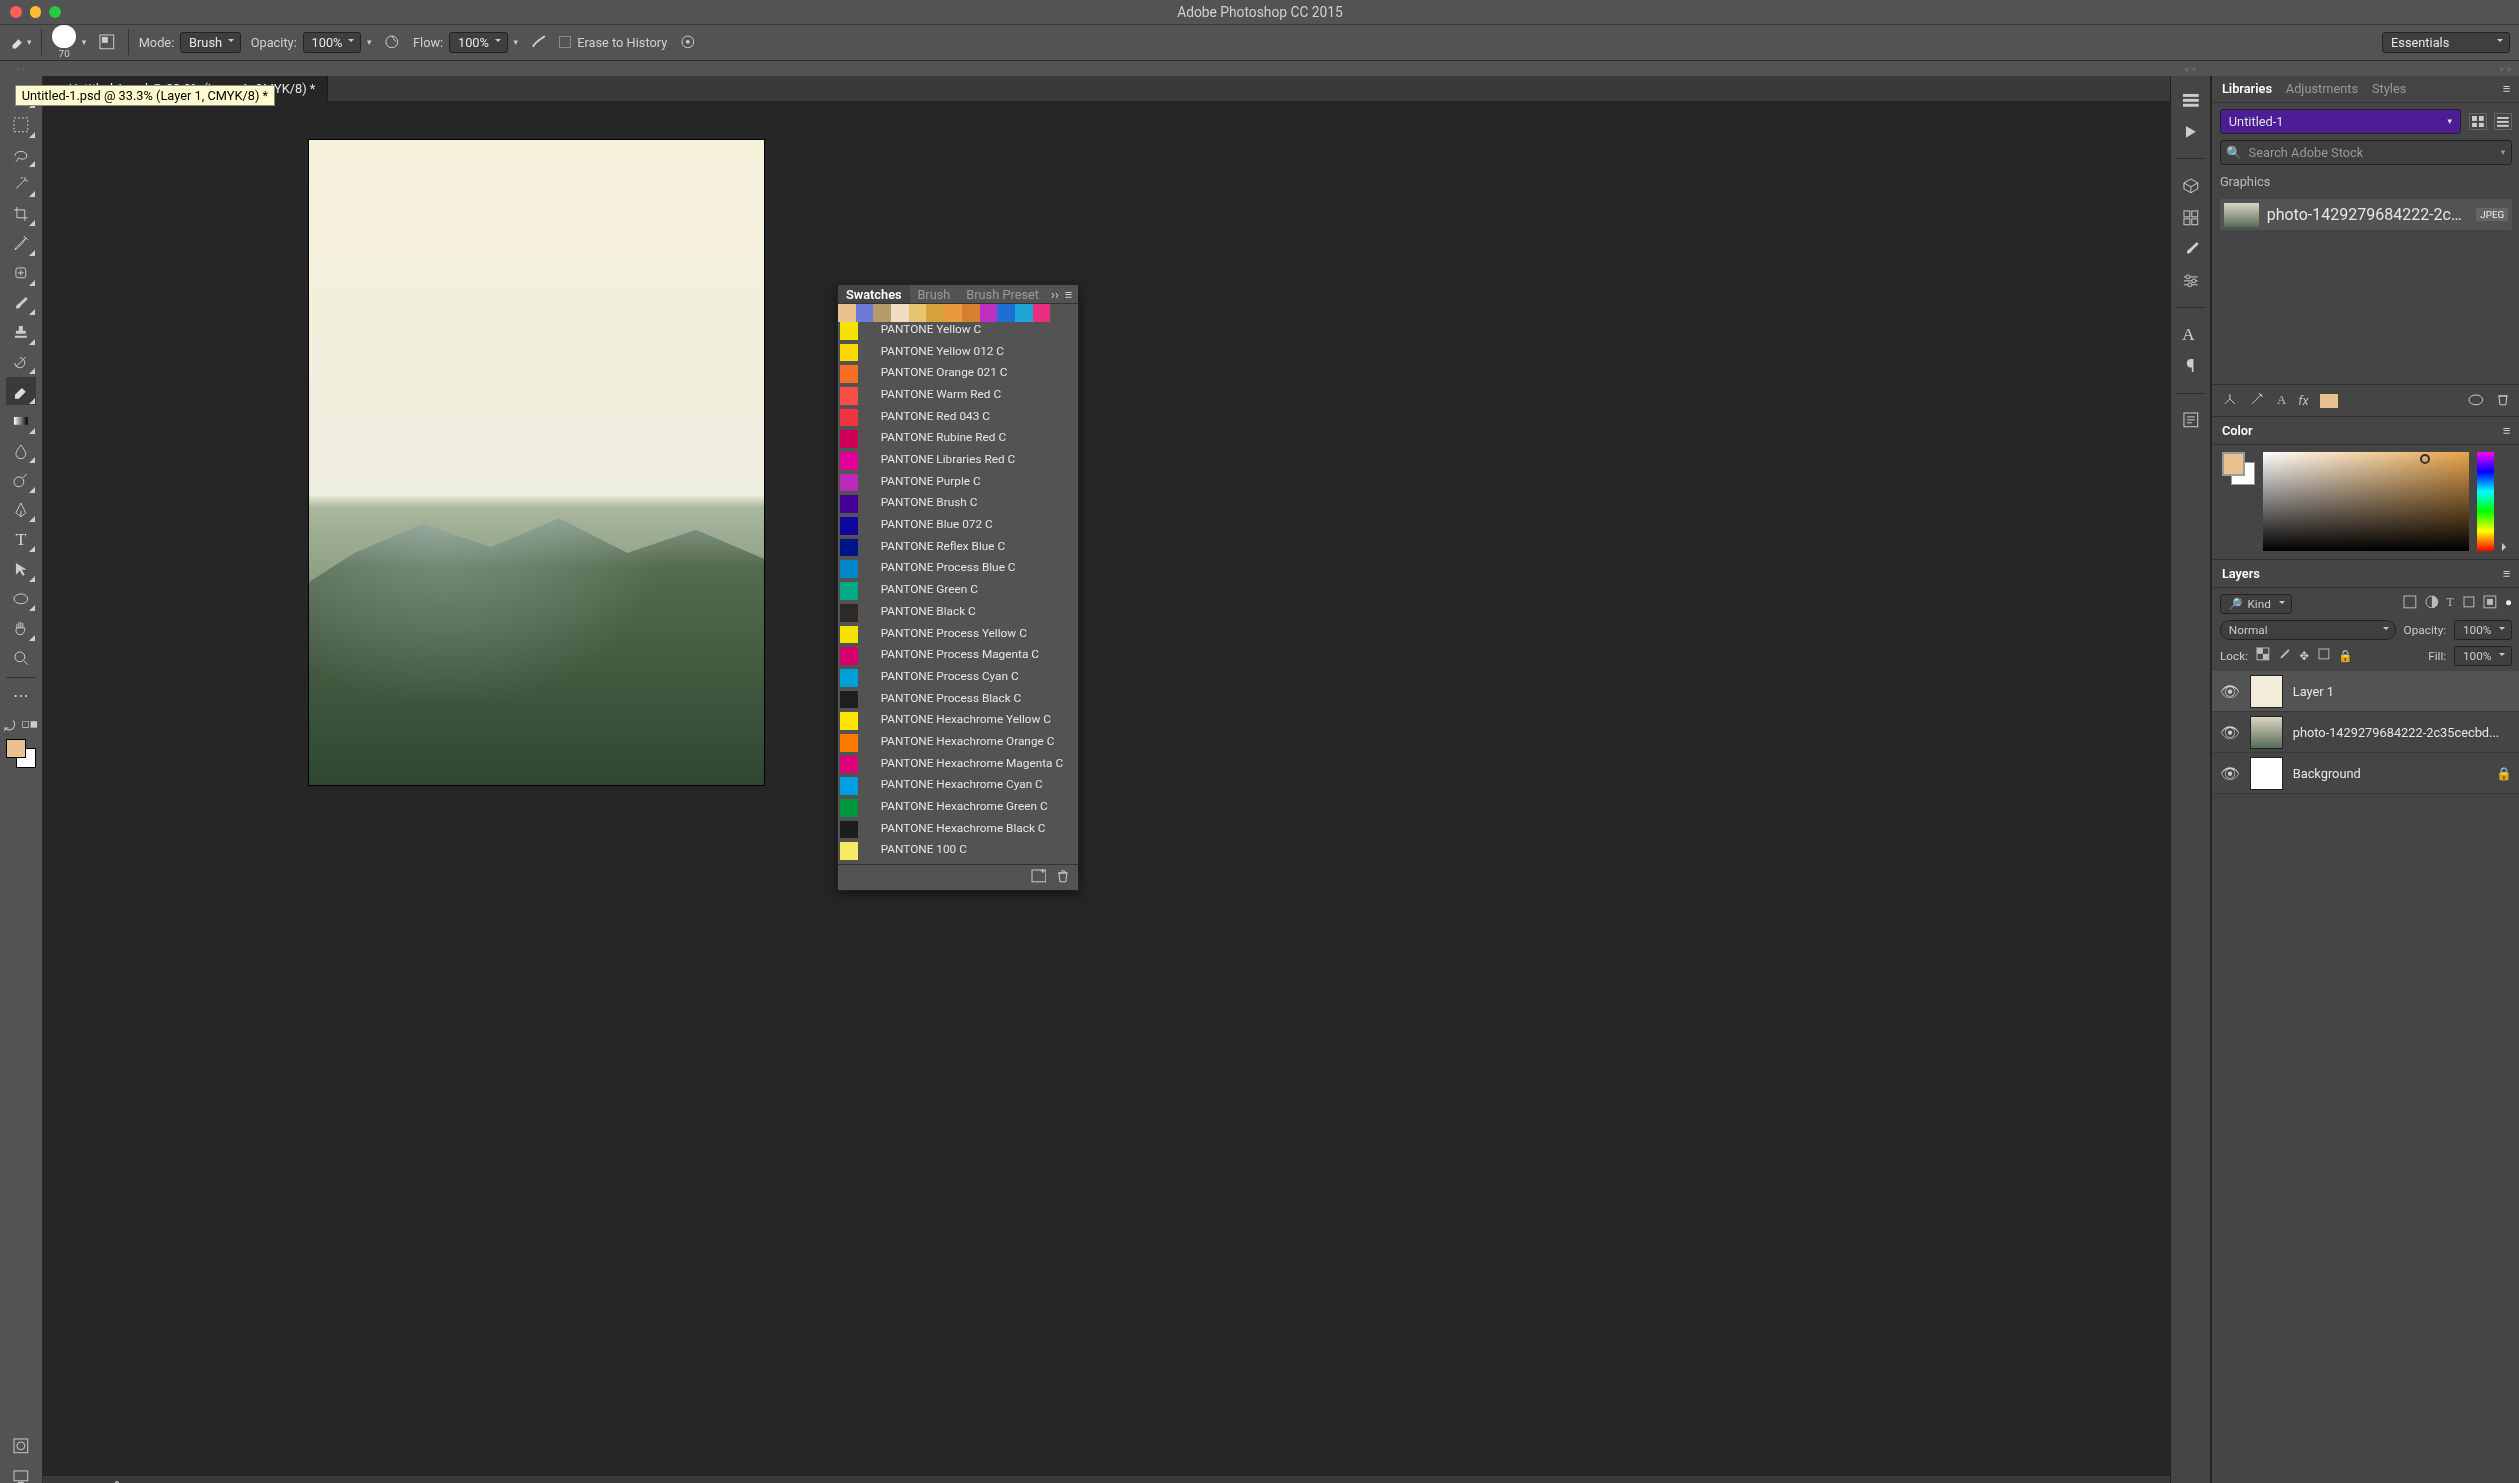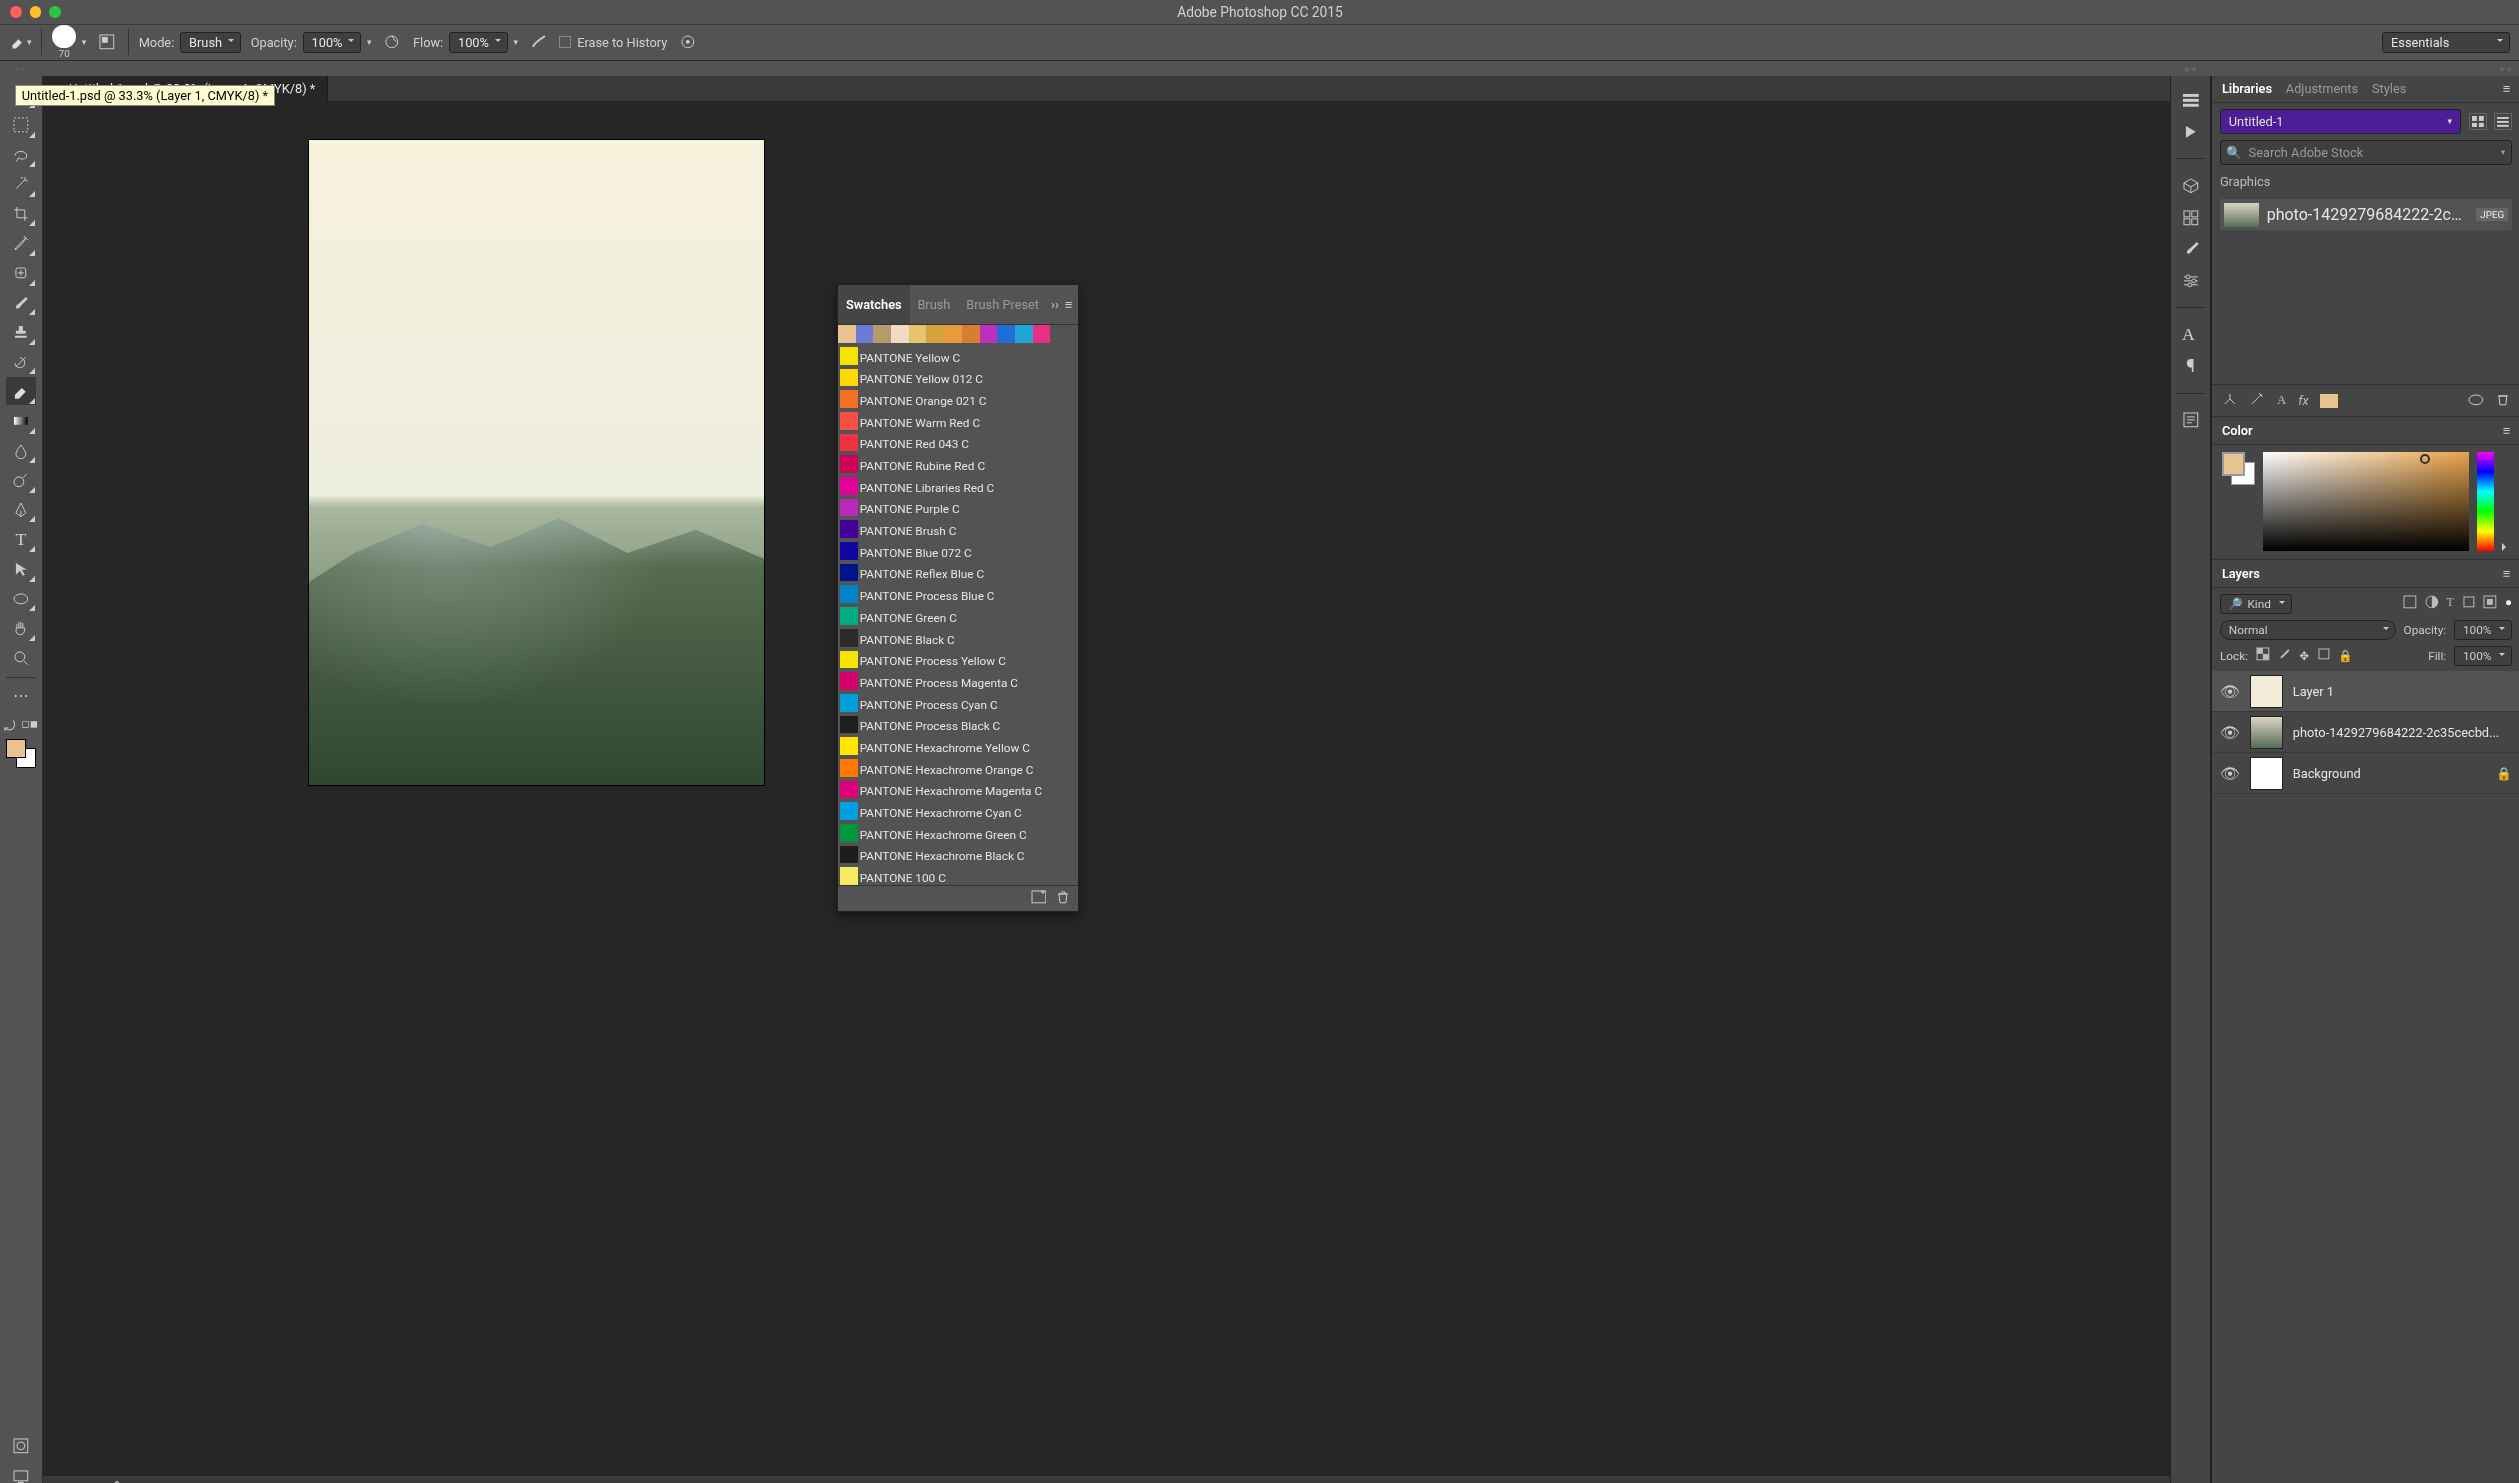--- a/index.html
+++ b/index.html
@@ -50,28 +50,28 @@
   .canvas { position:absolute; left:266px; top:39px; width:455px; height:645px; background:linear-gradient(#f6f1db 0%, #eeeedf 55%, #a8b79d 57%, #3e5640 100%); box-shadow:0 0 0 1px #000; }
   .mountains { position:absolute; left:0; right:0; bottom:0; height:45%; background:
     radial-gradient(ellipse at 30% 10%, rgba(180,200,200,.4), transparent 50%),
     linear-gradient(#9fb2a6 0%, #556b4e 25%, #2f4631 100%);
     clip-path: polygon(0 30%, 10% 20%, 25% 10%, 40% 18%, 55% 8%, 70% 20%, 85% 12%, 100% 22%, 100% 100%, 0 100%);
   }
   .status-bar { height:23.6px; background:#3a3a3a; display:flex; align-items:center; gap:15.8px; padding:0 9.9px; font-size:12.8px; color:#d0d0d0; border-top:1px solid #222;}
 
   
   .swatches-panel { position:absolute; left:794px; top:183px; width:242px; background:#535353; border:1px solid #222; box-shadow:0 3.9px 9.9px rgba(0,0,0,.5); z-index:40; }
-  .panel-tabs { display:flex; align-items:center; height:40px; border-bottom:1px solid #333; font-size:12.8px;}
+  .panel-tabs { display:flex; align-items:center; height:19px; border-bottom:1px solid #333; font-size:12.8px;}
   .ptab { padding:0 7.9px; color:#999; height:100%; display:flex; align-items:center;}
   .ptab.active { color:#fff; background:#454545; font-weight:600;}
   .ptab-icons { margin-left:auto; padding-right:5.9px; color:#ccc; display:flex; gap:5.9px; align-items:center;}
   .swatch-row-top { display:flex; flex-wrap:nowrap; }
   .sw { width:17.7px; height:17.7px; }
   .swatch-list { max-height: 552px; overflow:hidden; position:relative;}
-  .swatch-item { display:flex; align-items:flex-end; gap:2px; height:21.7px; padding-left:2px; }
+  .swatch-item { display:flex; align-items:flex-start; gap:23px; height:21.7px; padding-left:2px; }
   .swatch-item .chip { width:17.7px; height:17.7px; }
   .swatch-item .label { font-size:11.8px; color:#e6e6e6; white-space:nowrap; overflow:hidden; text-overflow:ellipsis; flex:1;}
   .panel-footer { height:25.6px; border-top:1px solid #333; display:flex; align-items:center; justify-content:flex-end; gap:9.9px; padding:0 7.9px; color:#ccc;}
 
   
   .mid-dock { width:41px; background:#454545; display:flex; flex-direction:column; align-items:center; gap:11.8px; padding-top:13.8px; border-left:1px solid #222; border-right:1px solid #222;}
   .mid-dock .hrule { width:29.6px; height:1px; background:#2a2a2a; margin:3.9px 0;}
   .mid-group { display:flex; flex-direction:column; gap:9.9px; align-items:center;}
 
   

